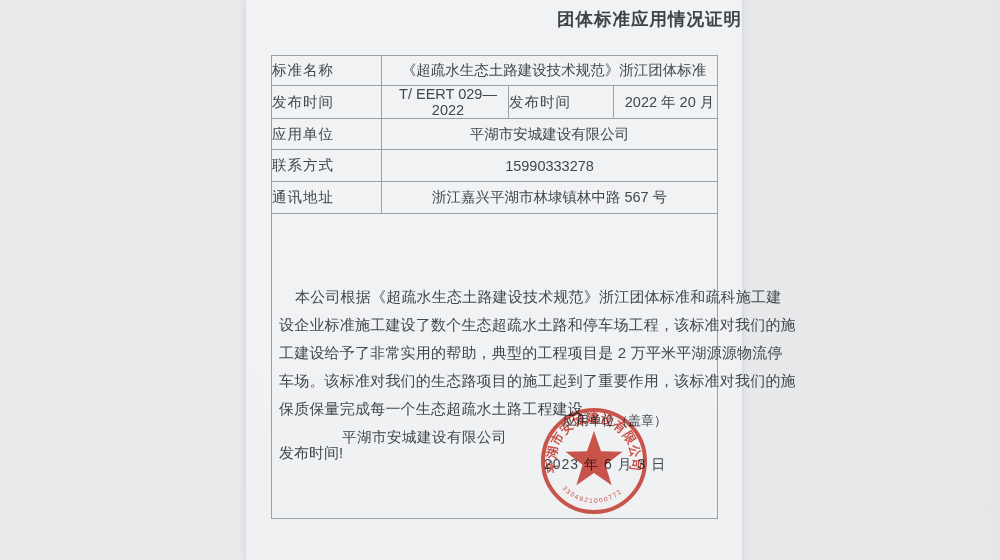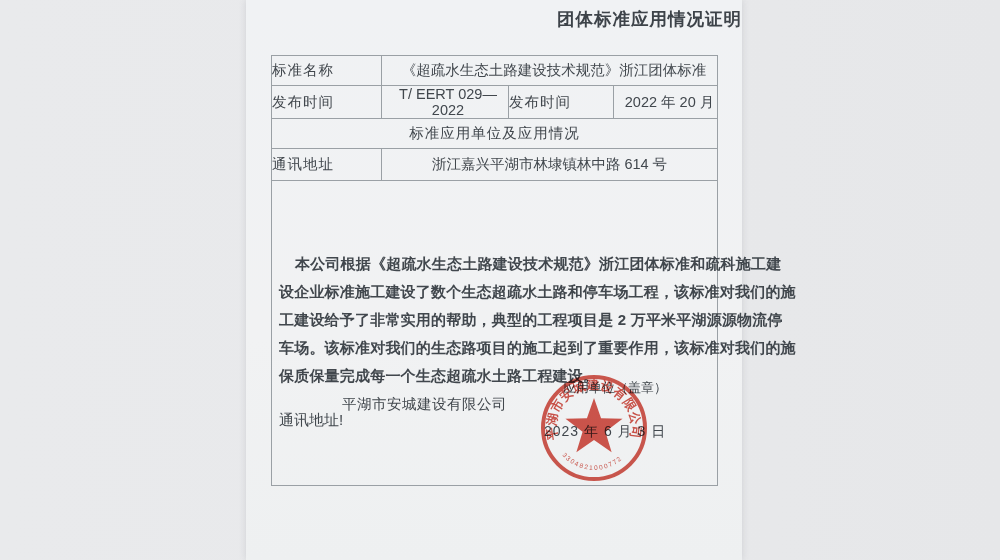--- a/index.html
+++ b/index.html
@@ -51,21 +51,21 @@
     font-size: 15px;
   }
   td.value-left { text-align: center; padding-left: 9px; }
   td.value-center { text-align: center; }
   td.section-cell { text-align: center; letter-spacing: 1px; font-size: 15px; }
   td.body-cell {
     position: relative;
     vertical-align: top;
     height: 305px;
   }
-  .statement { padding: 14px 7px 0 7px; font-weight: bold; }
+  .statement { padding: 14px 7px 0 7px; }
   .statement .line {
     font-size: 15px;
     line-height: 28px;
     letter-spacing: 0.2px;
     white-space: nowrap;
   }
   .statement .line.first { text-indent: 16px; }
   .closing {
     margin-top: 21px;
     padding-left: 7px;
@@ -119,39 +119,44 @@
           <tr style="height:30px">
         <td class="label-cell">标准名称</td>
         <td class="value-left" colspan="3">《超疏水生态土路建设技术规范》浙江团体标准</td>
       </tr>
       <tr style="height:32px">
         <td class="label-cell">发布时间</td>
         <td class="value-left" style="padding-left:6px">T/ EERT 029—2022</td>
         <td class="label-cell">发布时间</td>
         <td class="value-left" style="padding-left:8px">2022 年 20 月</td>
       </tr>
-      <tr style="height:30px">
-        <td class="section-cell" colspan="4">标准应用单位及应用情况</td>
+      <tr style="height:31px">
+        <td class="label-cell">应用单位</td>
+        <td class="value-center" colspan="3">平湖市安城建设有限公司</td>
+      </tr>
+      <tr style="height:32px">
+        <td class="label-cell">联系方式</td>
+        <td class="value-center" colspan="3">15990333278</td>
       </tr>
       <tr style="height:32px">
         <td class="label-cell">通讯地址</td>
-        <td class="value-center" colspan="3">浙江嘉兴平湖市林埭镇林中路 614 号</td>
+        <td class="value-center" colspan="3">浙江嘉兴平湖市林埭镇林中路 567 号</td>
       </tr>
       <tr>
         <td class="body-cell" colspan="4">
 
           <div class="statement">
             <div class="line first">本公司根据《超疏水生态土路建设技术规范》浙江团体标准和疏科施工建</div>
             <div class="line">设企业标准施工建设了数个生态超疏水土路和停车场工程，该标准对我们的施</div>
             <div class="line">工建设给予了非常实用的帮助，典型的工程项目是 2 万平米平湖源源物流停</div>
             <div class="line">车场。该标准对我们的生态路项目的施工起到了重要作用，该标准对我们的施</div>
             <div class="line">保质保量完成每一个生态超疏水土路工程建设。</div>
           </div>
 
-          <div class="closing">通讯地址!</div>
+          <div class="closing">发布时间!</div>
 
           <div class="sig-company">平湖市安城建设有限公司</div>
           <div class="sig-unit">应用单位（盖章）</div>
           <div class="sig-date">2023 年 6 月 3 日</div>
 
           <svg class="seal" viewBox="0 0 122 122">
             <defs>
               <path id="sealTopArc" d="M 24.7 72.1 A 38 38 0 1 1 96.7 72.1" fill="none"></path>
               <path id="sealBottomArc" d="M 26.6 85.1 A 42 42 0 0 0 95.4 85.1" fill="none"></path>
             </defs>

